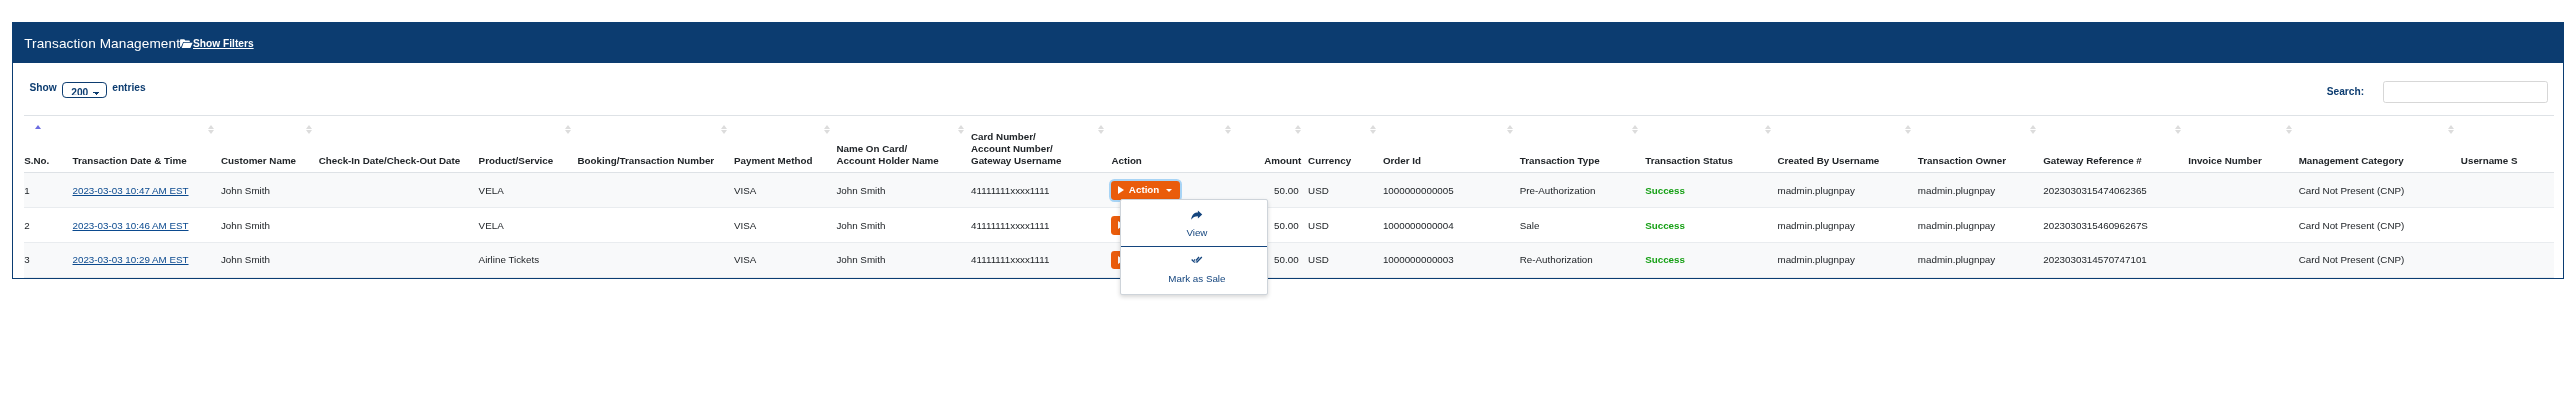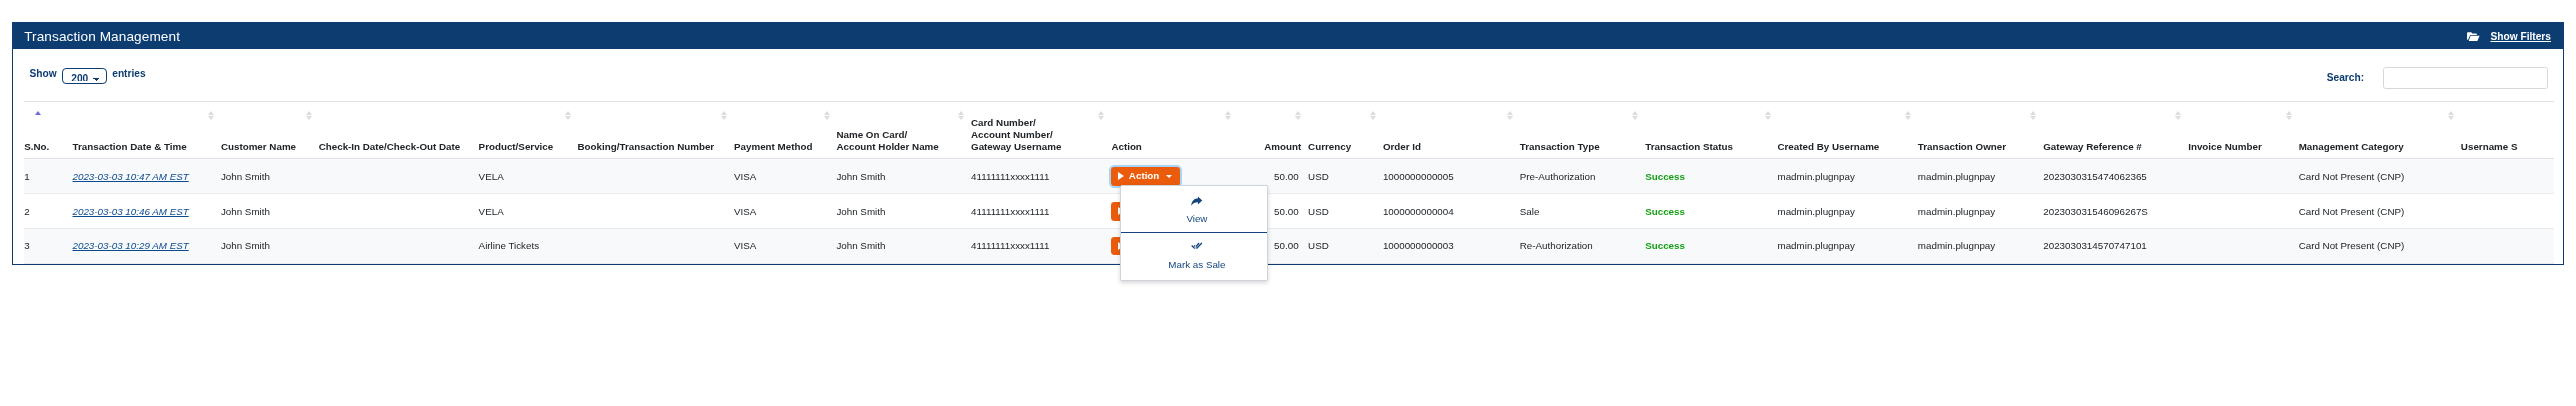--- a/index.html
+++ b/index.html
@@ -13,31 +13,31 @@
 
   
   .card{
     position:absolute;left:12.2px;top:22.4px;width:2552px;
     border:0.7px solid #0b3d72;
     background:#fff;
     box-sizing:border-box;
   }
   .card-header{
     background:#0c3c70;
-    height:26px;
-    display:flex;align-items:center;justify-content:space-between;
+    height:40px;
+    display:flex;align-items:center;
     padding:0 12.2px 0 11px;
     box-sizing:border-box;
   }
   .card-title{
     color:#ffffff;font-size:13.6px;font-weight:400;letter-spacing:0.1px;
   }
   .show-filters{
     color:#ffffff;font-size:10.2px;font-weight:700;text-decoration:underline;
-    display:flex;align-items:center;gap:10px;cursor:pointer;white-space:nowrap;
+    display:flex;align-items:center;gap:0;cursor:pointer;white-space:nowrap;
   }
   .folder-icon{display:inline-block;width:13px;height:9.5px;position:relative;}
 
   .card-body{padding:9.5px 11px 0 11px;}
 
   
   .controls{
     height:42px;position:relative;
   }
   .length-ctrl{
@@ -99,21 +99,21 @@
 
   tbody td{
     font-size:9.8px;color:#212529;
     padding:7.5px 6.8px 7.5px 0;
     vertical-align:middle;white-space:nowrap;
     border-bottom:0.7px solid #e9ecef;
   }
   tbody tr.odd{background:#f8f9fa;}
   tbody tr.even{background:#ffffff;}
 
-  .date-link{color:#0b4a8f;text-decoration:underline;cursor:pointer;font-style:italic;}
+  .date-link{color:#0b4a8f;text-decoration:underline;cursor:pointer;}
   .status-success{color:#16a015;font-weight:700;}
   .num{text-align:right;padding-right:9.5px;}
 
   
   .action-cell{position:relative;overflow:visible;}
   .action-btn{
     display:inline-flex;align-items:center;gap:4.7px;
     background:#e8590c;background:#ea5c0b;
     color:#fff;border:none;border-radius:3.4px;
     font-family:"Liberation Sans", sans-serif;

